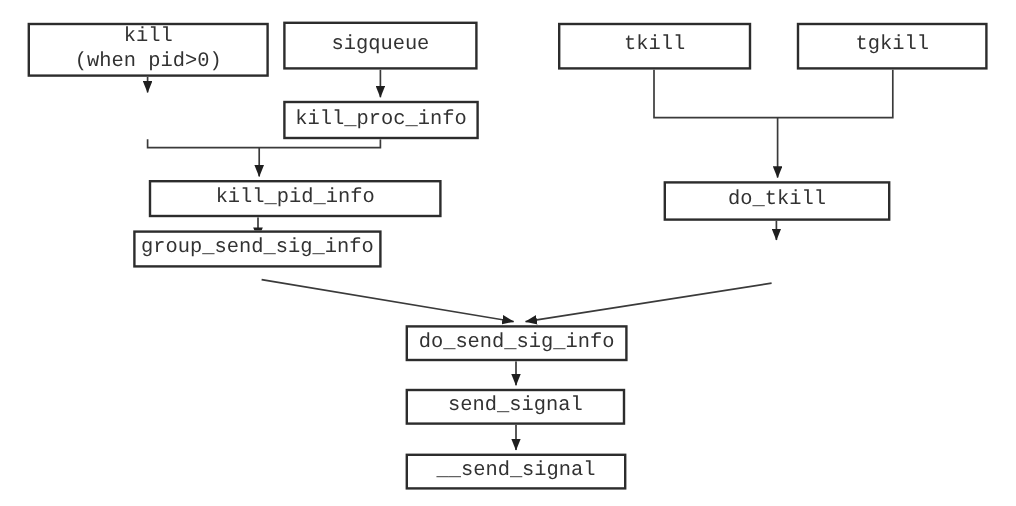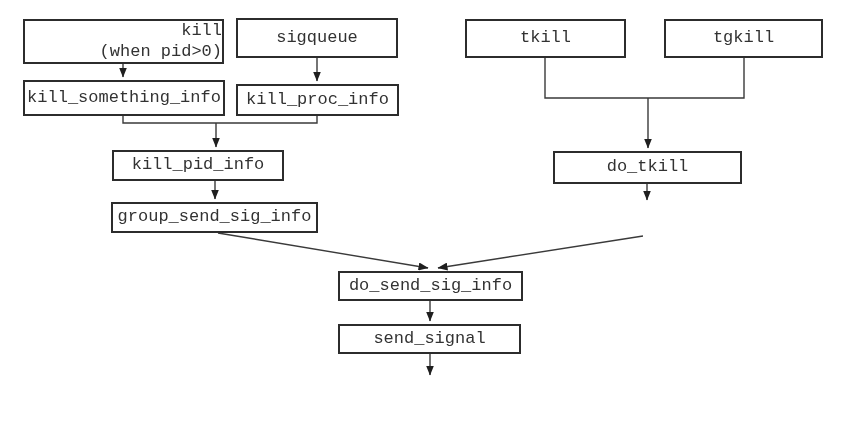--- a/index.html
+++ b/index.html
@@ -31,29 +31,29 @@
     font-size: 17px;
     line-height: 1.18;
     display: flex;
     flex-direction: column;
     align-items: center;
     justify-content: center;
     white-space: nowrap;
     text-align: center;
   }
   
-  .n-kill                { left: 23px;  top: 19px;  width: 201px; height: 45px; align-items: flex-end; }
+  .n-kill                { left: 23px;  top: 19px;  width: 201px; height: 45px; }
   .n-sigqueue            { left: 236px; top: 18px;  width: 162px; height: 40px; }
   .n-tkill               { left: 465px; top: 19px;  width: 161px; height: 39px; }
   .n-tgkill              { left: 664px; top: 19px;  width: 159px; height: 39px; }
   .n-kill-something-info { left: 23px;  top: 80px;  width: 202px; height: 36px; }
   .n-kill-proc-info      { left: 236px; top: 84px;  width: 163px; height: 32px; text-align: right; }
-  .n-kill-pid-info       { left: 112px; top: 150px; width: 172px; height: 31px; }
+  .n-kill-pid-info       { left: 124px; top: 150px; width: 244px; height: 31px; }
   .n-do-tkill            { left: 553px; top: 151px; width: 189px; height: 33px; }
-  .n-group-send-sig-info { left: 111px; top: 202px; width: 207px; height: 31px; }
+  .n-group-send-sig-info { left: 111px; top: 192px; width: 207px; height: 31px; }
   .n-do-send-specific    { left: 553px; top: 203px; width: 190px; height: 33px; }
   .n-do-send-sig-info    { left: 338px; top: 271px; width: 185px; height: 30px; }
   .n-send-signal         { left: 338px; top: 324px; width: 183px; height: 30px; }
   .n--send-signal        { left: 338px; top: 378px; width: 184px; height: 30px; }
 </style>
 </head>
 <body>
 
 <div class="canvas">
 
@@ -93,23 +93,20 @@
   </div>
 
   <div class="node n-sigqueue">
     <span>sigqueue</span>
   </div>
 
   <div class="node n-tgkill">
     <span>tgkill</span>
   </div>
 
-  <div class="node n-kill-something-info">
-    <span>kill_something_info</span>
-  </div>
 
   <div class="node n-kill-proc-info">
     <span>kill_proc_info</span>
   </div>
 
   <div class="node n-kill-pid-info">
     <span>kill_pid_info</span>
   </div>
 
   <div class="node n-do-tkill">
@@ -122,14 +119,17 @@
 
 
   <div class="node n-do-send-sig-info">
     <span>do_send_sig_info</span>
   </div>
 
   <div class="node n-send-signal">
     <span>send_signal</span>
   </div>
 
+  <div class="node n--send-signal">
+    <span>__send_signal</span>
+  </div>
 
 </div>
 
 </body></html>

